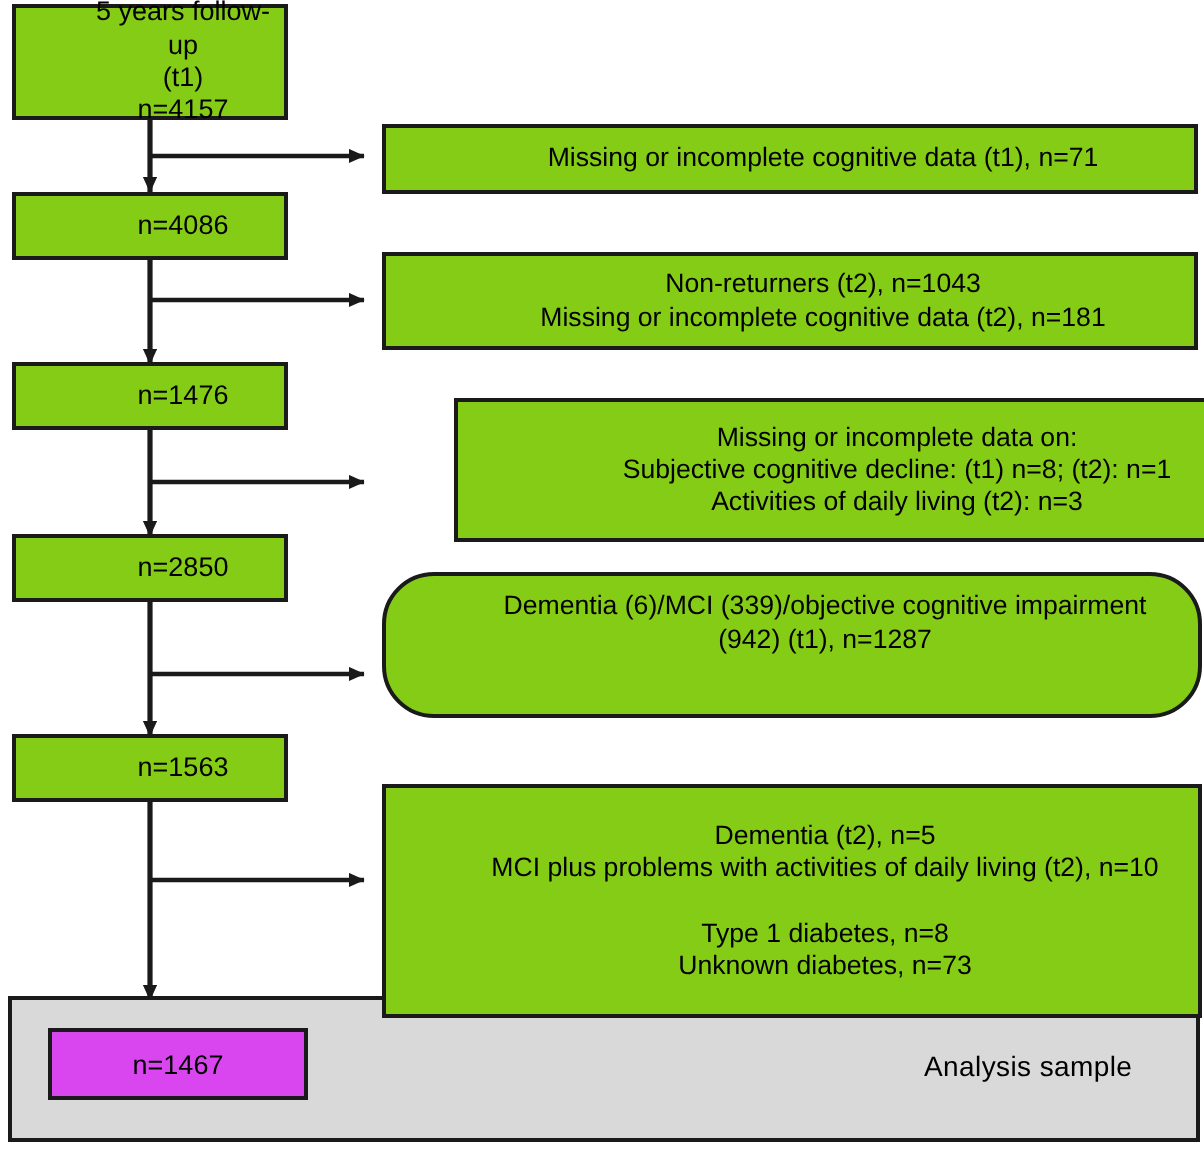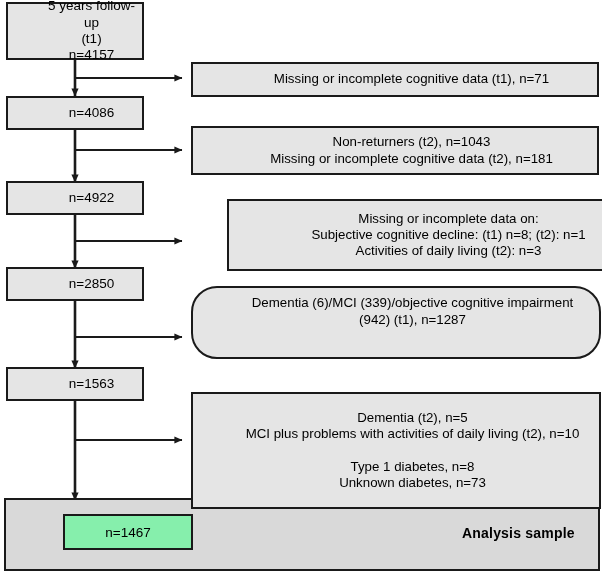--- a/index.html
+++ b/index.html
@@ -23,21 +23,21 @@
     left: 0;
     top: 0;
     width: 602px;
     height: 575px;
     pointer-events: none;
   }
   .node {
     position: absolute;
     box-sizing: border-box;
     border: 2px solid #1a1a1a;
-    background: #e5e5e5;
+    background: #84cc16;
     display: flex;
     align-items: center;
     justify-content: center;
     text-align: center;
     line-height: 1.22;
     font-size: 13px;
     z-index: 3;
     padding-left: 33px;
   }
   .node-inner {
@@ -53,40 +53,39 @@
     position: absolute;
     box-sizing: border-box;
     border: 2px solid #1a1a1a;
     background: #d9d9d9;
     z-index: 2;
   }
   .panel-final-box {
     position: absolute;
     box-sizing: border-box;
     border: 2px solid #1a1a1a;
-    background: #86efac;
+    background: #d946ef;
     display: flex;
     align-items: center;
     justify-content: center;
     font-size: 13.5px;
     z-index: 4;
-    margin-left: 39px;
   }
   .panel-text {
     position: absolute;
     text-align: center;
     font-weight: bold;
     font-size: 13px;
     line-height: 1.35;
     white-space: pre-line;
     z-index: 4;
   }
   .panel-label {
     position: absolute;
-    font-weight: bold;
+    font-weight: normal;
     font-size: 14px;
     letter-spacing: 0.2px;
     z-index: 4;
   }
 </style>
 </head>
 <body>
 
 <div id="flow-root">
 
@@ -118,21 +117,21 @@
     <span class="node-inner">5 years follow-up
 (t1)
 n=4157</span>
   </div>
 
   <div class="node cohort-box" style="left:6px; top:96px; width:138px; height:34px;">
     <span class="node-inner">n=4086</span>
   </div>
 
   <div class="node cohort-box" style="left:6px; top:181px; width:138px; height:34px;">
-    <span class="node-inner">n=4922</span>
+    <span class="node-inner">n=1476</span>
   </div>
 
   <div class="node cohort-box" style="left:6px; top:267px; width:138px; height:34px;">
     <span class="node-inner">n=2850</span>
   </div>
 
   <div class="node cohort-box" style="left:6px; top:367px; width:138px; height:34px;">
     <span class="node-inner">n=1563</span>
   </div>
 

